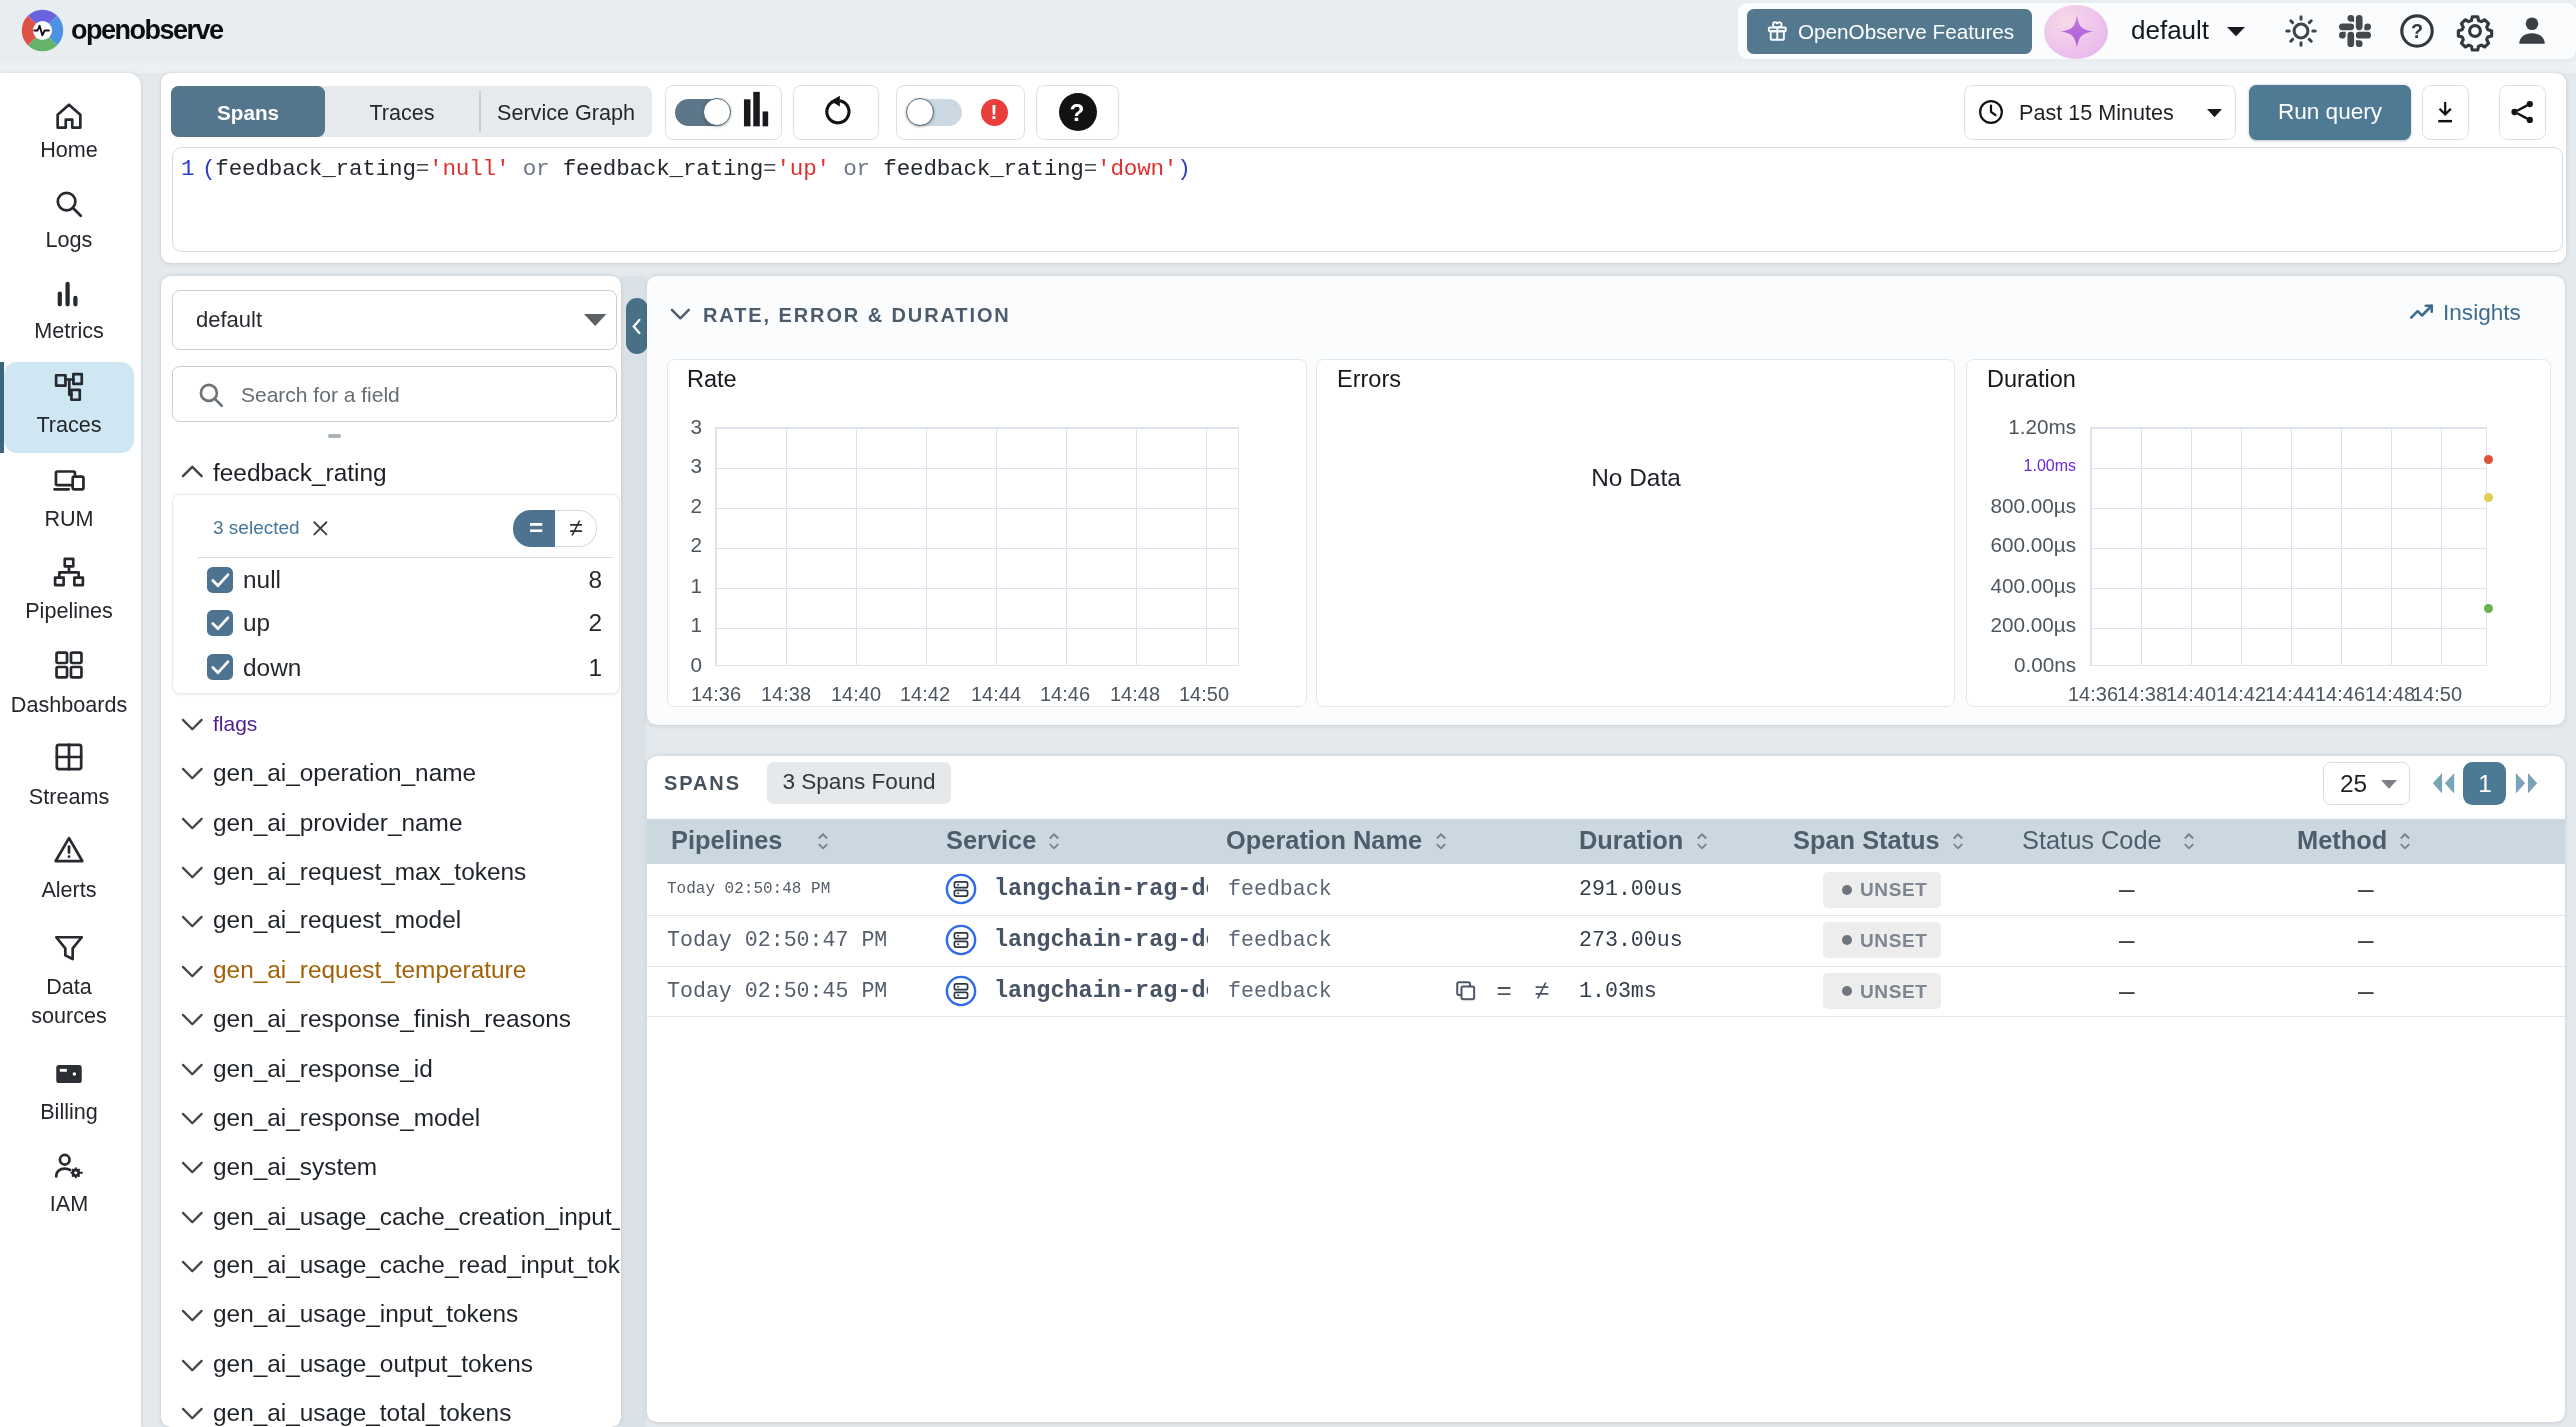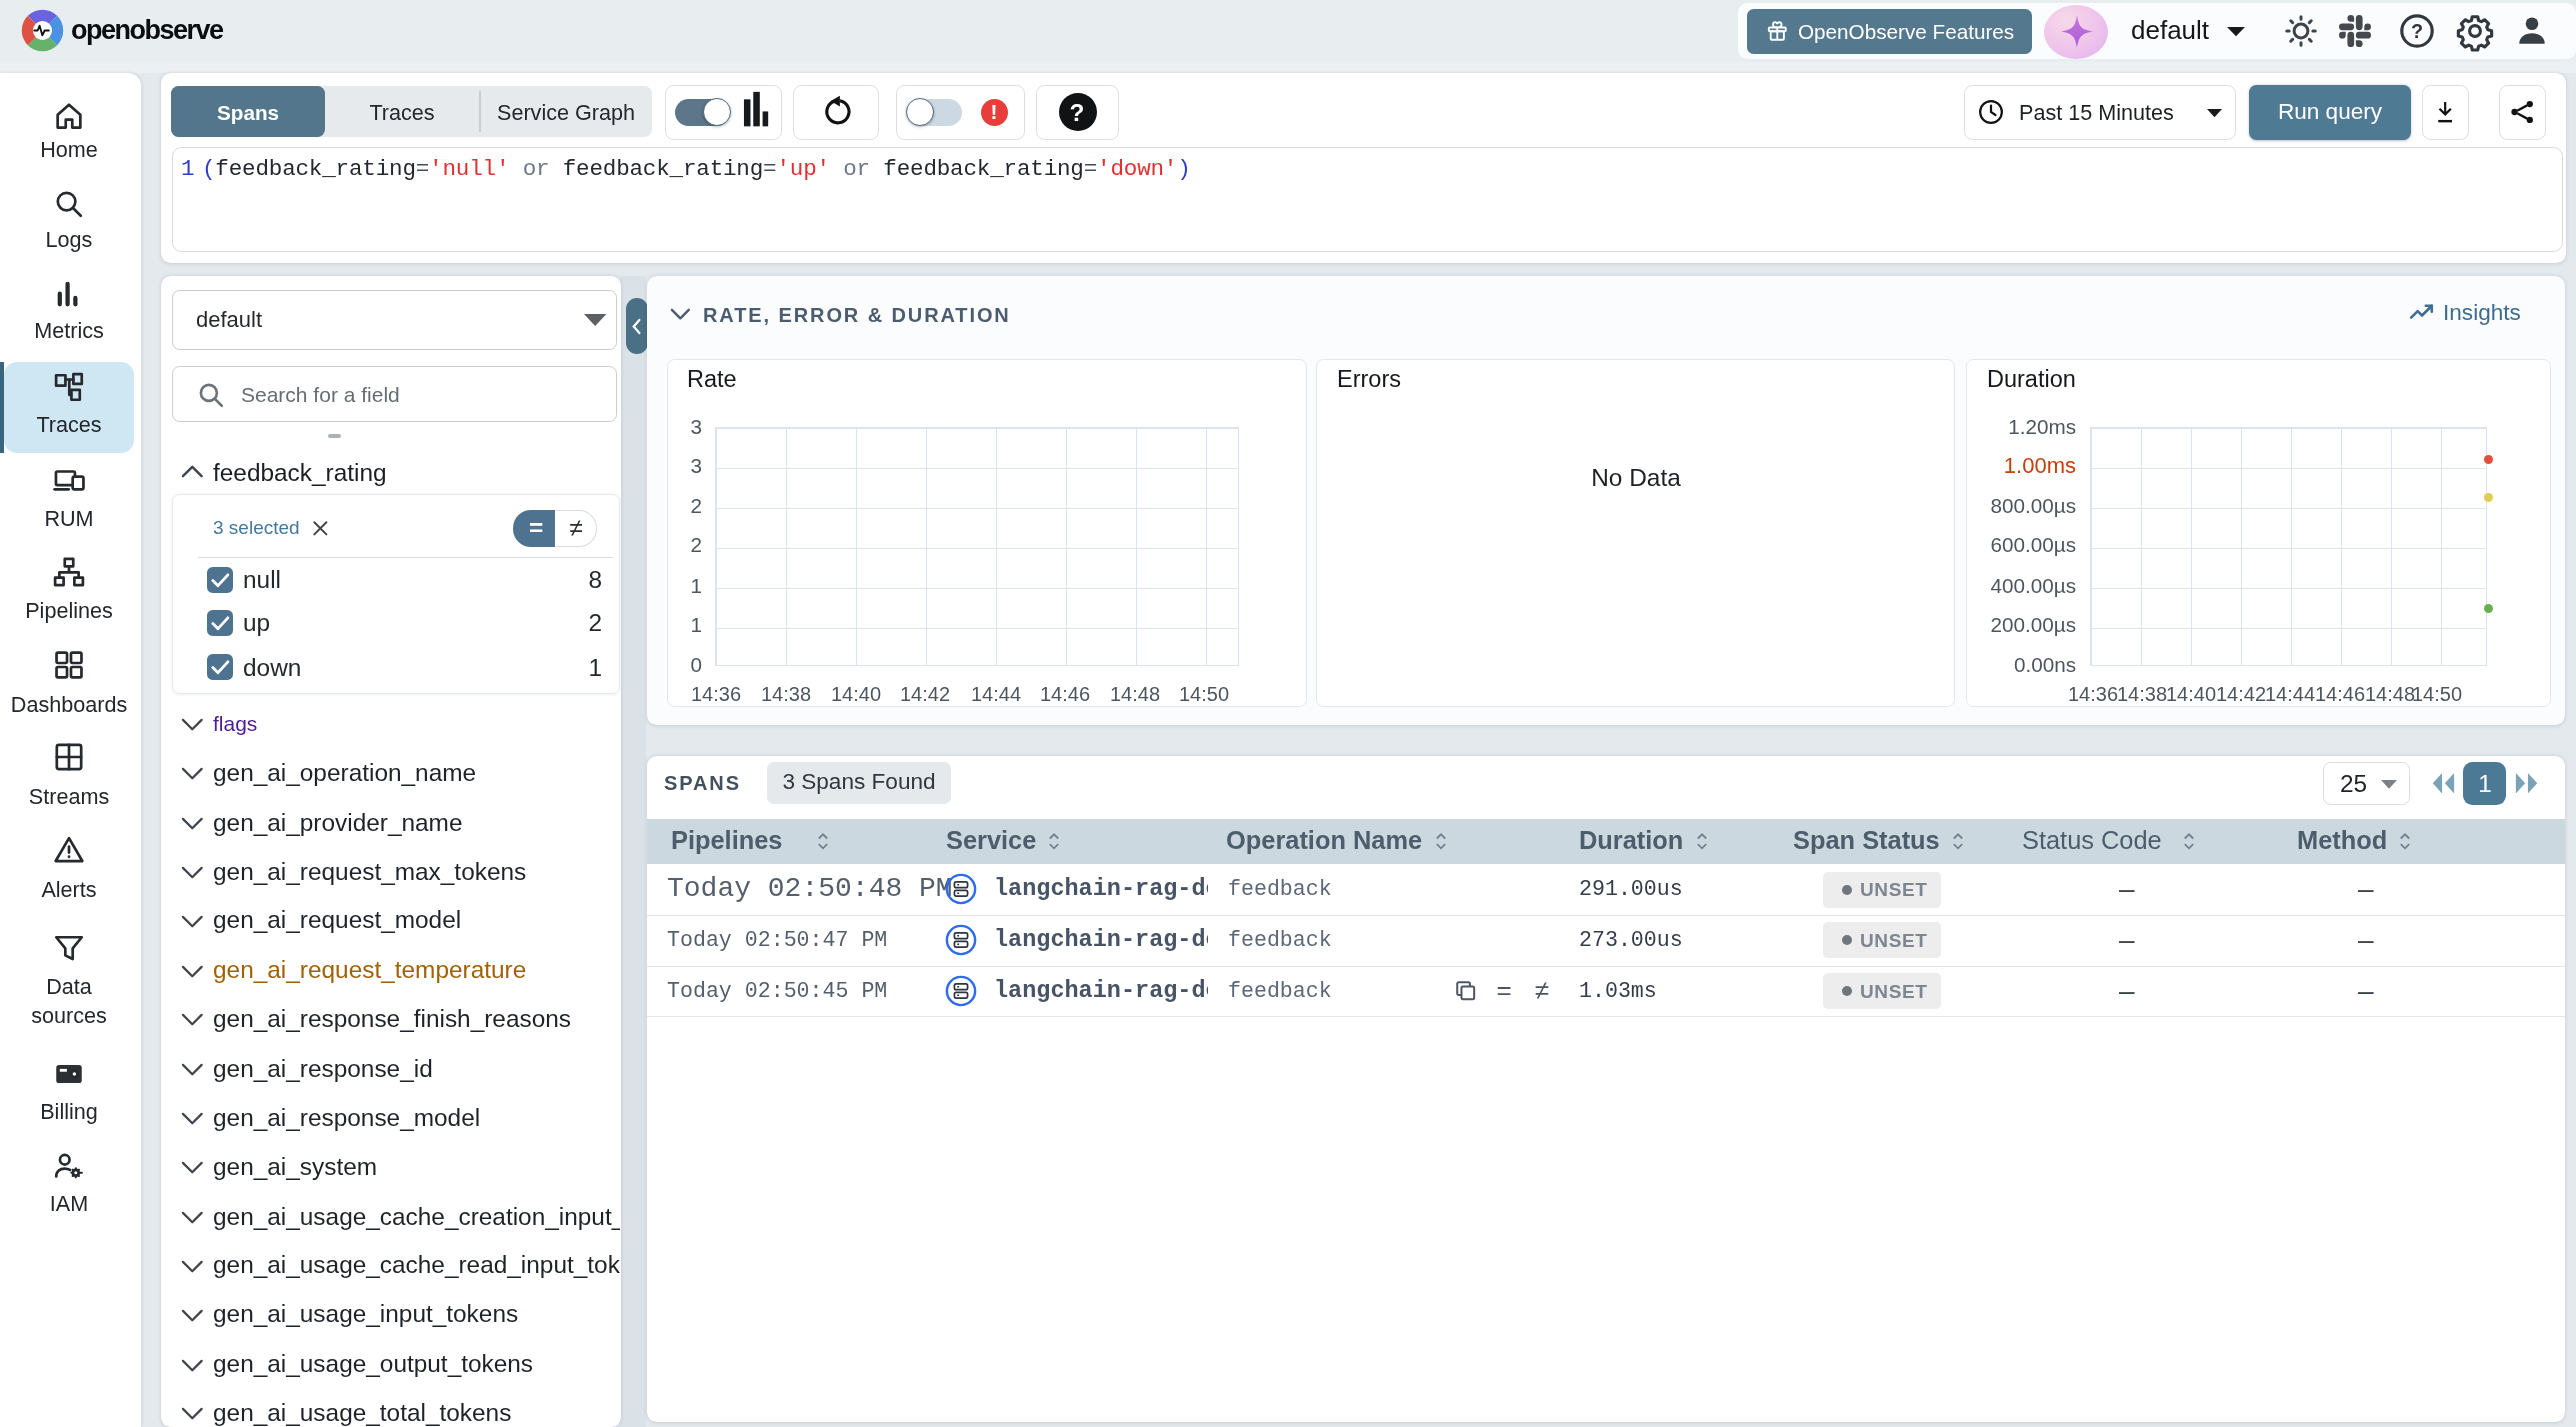--- a/index.html
+++ b/index.html
@@ -332,21 +332,21 @@
 <div class="tc" style="left:786px;top:694px;font-size:20px;color:#4d565f">14:38</div>
 <div class="tc" style="left:856px;top:694px;font-size:20px;color:#4d565f">14:40</div>
 <div class="tc" style="left:925px;top:694px;font-size:20px;color:#4d565f">14:42</div>
 <div class="tc" style="left:996px;top:694px;font-size:20px;color:#4d565f">14:44</div>
 <div class="tc" style="left:1065px;top:694px;font-size:20px;color:#4d565f">14:46</div>
 <div class="tc" style="left:1135px;top:694px;font-size:20px;color:#4d565f">14:48</div>
 <div class="tc" style="left:1204px;top:694px;font-size:20px;color:#4d565f">14:50</div>
 <div class="tc" style="left:1636px;top:478px;font-size:24.4px;color:#1d2127">No Data</div>
 <div class="a" style="left:2090px;top:427px;width:397px;height:239px;border:0.9px solid #dce3ef;background-image:linear-gradient(to right,#dce3ef 0.9px,transparent 0.9px),linear-gradient(to bottom,#dce3ef 0.9px,transparent 0.9px);background-size:50px 40px"></div>
 <div class="tr" style="left:2076px;top:427px;font-size:20.7px;color:#4d565f">1.20ms</div>
-<div class="tr" style="left:2076px;top:466px;font-size:22px;color:#c2410c">1.00ms</div>
+<div class="tr" style="left:2076px;top:466px;font-size:16px;color:#6d28d9">1.00ms</div>
 <div class="tr" style="left:2076px;top:506px;font-size:20.7px;color:#4d565f">800.00µs</div>
 <div class="tr" style="left:2076px;top:545px;font-size:20.7px;color:#4d565f">600.00µs</div>
 <div class="tr" style="left:2076px;top:586px;font-size:20.7px;color:#4d565f">400.00µs</div>
 <div class="tr" style="left:2076px;top:625px;font-size:20.7px;color:#4d565f">200.00µs</div>
 <div class="tr" style="left:2076px;top:665px;font-size:20.7px;color:#4d565f">0.00ns</div>
 <div class="tc" style="left:2093px;top:694px;font-size:20px;color:#4d565f">14:36</div>
 <div class="tc" style="left:2142px;top:694px;font-size:20px;color:#4d565f">14:38</div>
 <div class="tc" style="left:2191px;top:694px;font-size:20px;color:#4d565f">14:40</div>
 <div class="tc" style="left:2241px;top:694px;font-size:20px;color:#4d565f">14:42</div>
 <div class="tc" style="left:2290px;top:694px;font-size:20px;color:#4d565f">14:44</div>
@@ -396,21 +396,21 @@
   </svg>
 <div class="t" style="left:2022px;top:841px;font-size:25.4px;font-weight:normal;color:#4e5d6b">Status Code</div>
 <svg class="a" style="left:2182px;top:830px" width="14" height="22.6" viewBox="0 0 15 24" fill="none" stroke="#73828f" stroke-width="2">
     <path d="M3 9 L7.5 4.5 L12 9 M3 15 L7.5 19.5 L12 15"></path>
   </svg>
 <div class="t" style="left:2297px;top:841px;font-size:25.4px;font-weight:bold;color:#4e5d6b">Method</div>
 <svg class="a" style="left:2398px;top:830px" width="14" height="22.6" viewBox="0 0 15 24" fill="none" stroke="#73828f" stroke-width="2">
     <path d="M3 9 L7.5 4.5 L12 9 M3 15 L7.5 19.5 L12 15"></path>
   </svg>
 <div class="a" style="left:647px;top:915px;width:1918px;height:0.9px;background:#e3e6e9"></div>
-<div class="t mono" style="left:667px;top:889px;font-size:28px;color:#555f6b">Today 02:50:48 PM</div>
+<div class="t mono" style="left:667px;top:889px;font-size:16px;color:#555f6b">Today 02:50:48 PM</div>
 <svg class="a" style="left:945px;top:873px" width="32" height="32" viewBox="0 0 34 34" fill="none">
 <circle cx="17" cy="17" r="15" stroke="#2f6ced" stroke-width="2.6"></circle>
 <rect x="10" y="9.5" width="14" height="6" rx="1.8" stroke="#2b3440" stroke-width="1.8"></rect>
 <rect x="10" y="18.5" width="14" height="6" rx="1.8" stroke="#2b3440" stroke-width="1.8"></rect>
 <path d="M13 12.5 h2 M13 21.5 h2" stroke="#2b3440" stroke-width="1.8"></path>
 </svg>
 <div class="t mono" style="left:994px;top:889px;font-size:23.5px;font-weight:bold;color:#475466;max-width:214px;overflow:hidden">langchain-rag-de</div>
 <div class="t mono" style="left:1228px;top:889px;font-size:21.6px;color:#5c6877">feedback</div>
 <div class="t mono" style="left:1579px;top:889px;font-size:21.6px;color:#333c49">291.00us</div>
 <div class="a" style="left:1823px;top:872px;width:118px;height:36px;background:#ededee;border-radius:4.7px"></div>

